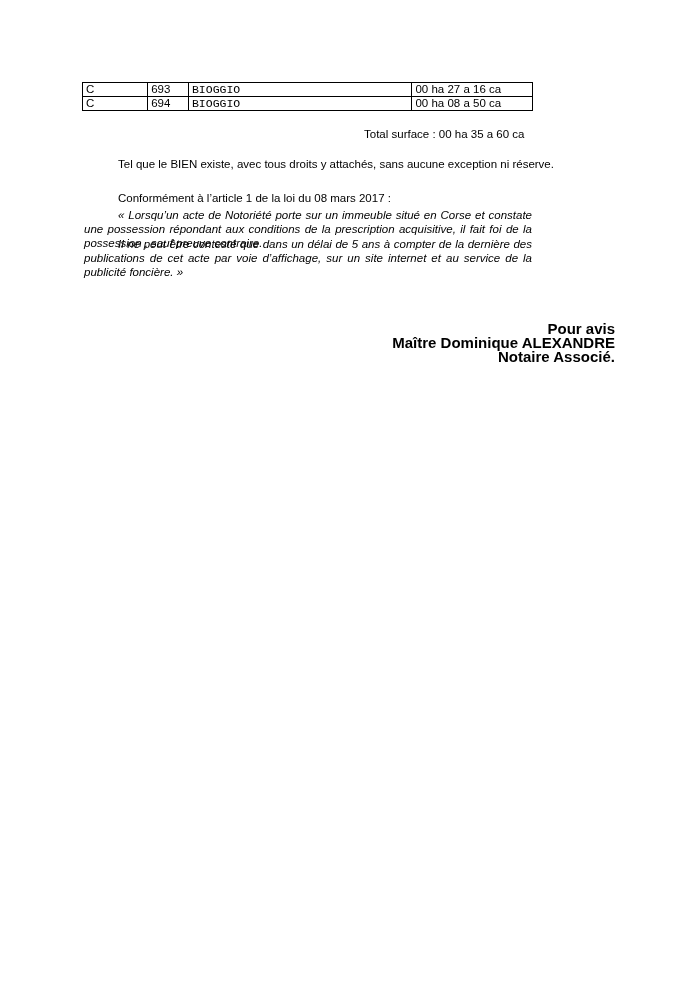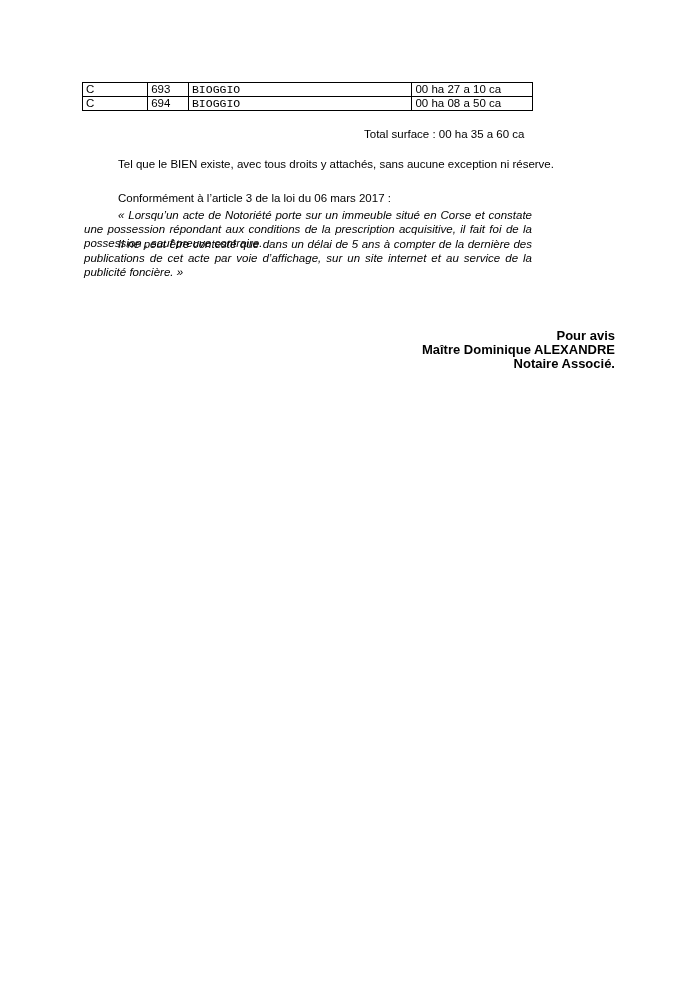--- a/index.html
+++ b/index.html
@@ -62,55 +62,55 @@
     .p-quote1 { top: 208px; text-align-last: left; }
     .p-quote2 { top: 237px; }
     .p-avis { top: 291px; }
     .email {
       text-decoration: underline;
       color: #000;
     }
     .sig {
       position: absolute;
       right: 84px;
-      top: 329px;
+      top: 322px;
       text-align: right;
       font-weight: bold;
       line-height: 14px;
-      font-size: 13px;
+      font-size: 15px;
     }
     .sig div { white-space: nowrap; }
   </style>
 </head>
 <body>
 
 <div class="page">
 
   <table class="parcels">
     <tbody>
       <tr>
         <td class="c1">C</td>
         <td class="c2">693</td>
         <td class="c3">BIOGGIO</td>
-        <td class="c4">00 ha 27 a 10 ca</td>
+        <td class="c4">00 ha 27 a 16 ca</td>
       </tr>
       <tr>
         <td class="c1">C</td>
         <td class="c2">694</td>
         <td class="c3">BIOGGIO</td>
         <td class="c4">00 ha 08 a 50 ca</td>
       </tr>
     </tbody>
   </table>
 
   <div class="total">Total surface : 00 ha 35 a 60 ca</div>
 
   <div class="p p-bien indent">Tel que le BIEN existe, avec tous droits y attachés, sans aucune exception ni réserve.</div>
 
-  <div class="p p-conf indent">Conformément à l’article 3 de la loi du 06 mars 2017 :</div>
+  <div class="p p-conf indent">Conformément à l’article 1 de la loi du 08 mars 2017 :</div>
 
   <div class="p p-quote1 indent italic">« Lorsqu’un acte de Notoriété porte sur un immeuble situé en Corse et constate une possession répondant aux conditions de la prescription acquisitive, il fait foi de la possession , sauf preuve contraire.</div>
 
   <div class="p p-quote2 indent italic">Il ne peut être contesté que dans un délai de 5 ans à compter de la dernière des publications de cet acte par voie d’affichage, sur un site internet et au service de la publicité foncière. »</div>
 
 
   <div class="sig">
     <div>Pour avis</div>
     <div>Maître Dominique ALEXANDRE</div>
     <div>Notaire Associé.</div>

